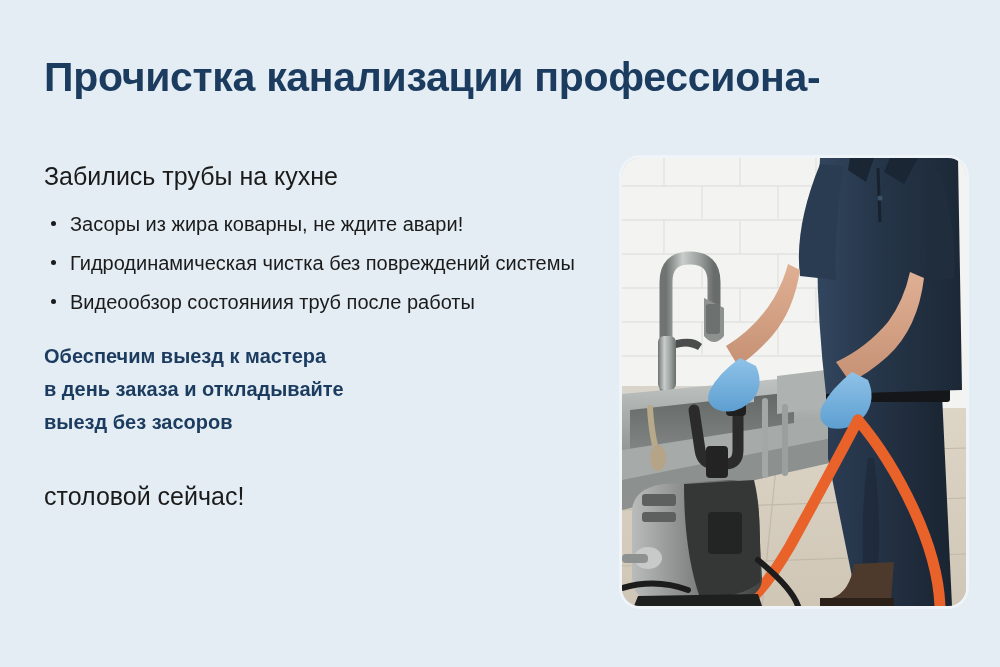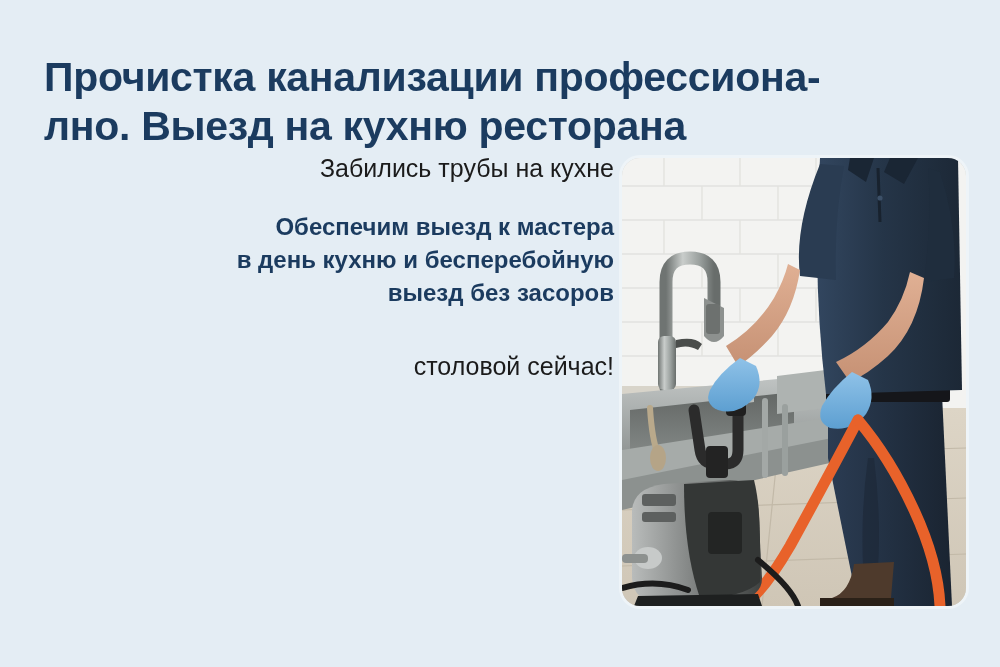--- a/index.html
+++ b/index.html
@@ -32,23 +32,22 @@
     line-height: 49px;
     font-weight: bold;
     letter-spacing: -0.3px;
   }
   .headline .hl-line { display: block; white-space: nowrap; }
 
   
   .copy {
     position: absolute;
     left: 44px;
-    top: 152px;
+    top: 160px;
     width: 570px;
-    text-align: right;
   }
   .lead {
     color: #1b1b1b;
     font-size: 25px;
     line-height: 33px;
     font-weight: normal;
     margin: 0 0 18px 0;
   }
   .lead .ld-line { display: block; }
 
@@ -72,21 +71,21 @@
     top: 10px;
     width: 5px;
     height: 5px;
     border-radius: 50%;
     background: #1b1b1b;
   }
 
   .promise {
     margin-top: 25px;
     color: #1b3b5f;
-    font-size: 24px;
+    font-size: 20px;
     line-height: 33px;
     font-weight: bold;
   }
   .promise .pr-line { display: block; }
 
   .cta {
     margin-top: 40px;
     color: #1b1b1b;
     font-size: 25px;
     line-height: 34px;
@@ -108,33 +107,37 @@
   }
   .photo svg { display: block; width: 100%; height: 100%; }
 </style>
 </head>
 <body>
 
 <div class="poster">
 
   <h1 class="headline">
     <span class="hl-line">Прочистка канализации профессиона-</span>
-    <span class="hl-line">лно. Выезд на кухню ресторана</span>
   </h1>
 
   <div class="copy">
 
     <p class="lead">
       <span class="ld-line">Забились трубы на кухне</span>
     </p>
 
+    <ul class="bullets">
+      <li><span>Засоры из жира коварны, не ждите авари!</span></li>
+      <li><span>Гидродинамическая чистка без повреждений системы</span></li>
+      <li><span>Видеообзор состояниия труб после работы</span></li>
+    </ul>
 
     <div class="promise">
       <span class="pr-line">Обеспечим выезд к мастера</span>
-      <span class="pr-line">в день кухню и бесперебойную</span>
+      <span class="pr-line">в день заказа и откладывайте</span>
       <span class="pr-line">выезд без засоров</span>
     </div>
 
     <div class="cta">
       <span class="ct-line">столовой сейчас!</span>
     </div>
 
   </div>
 
   <div class="photo">

